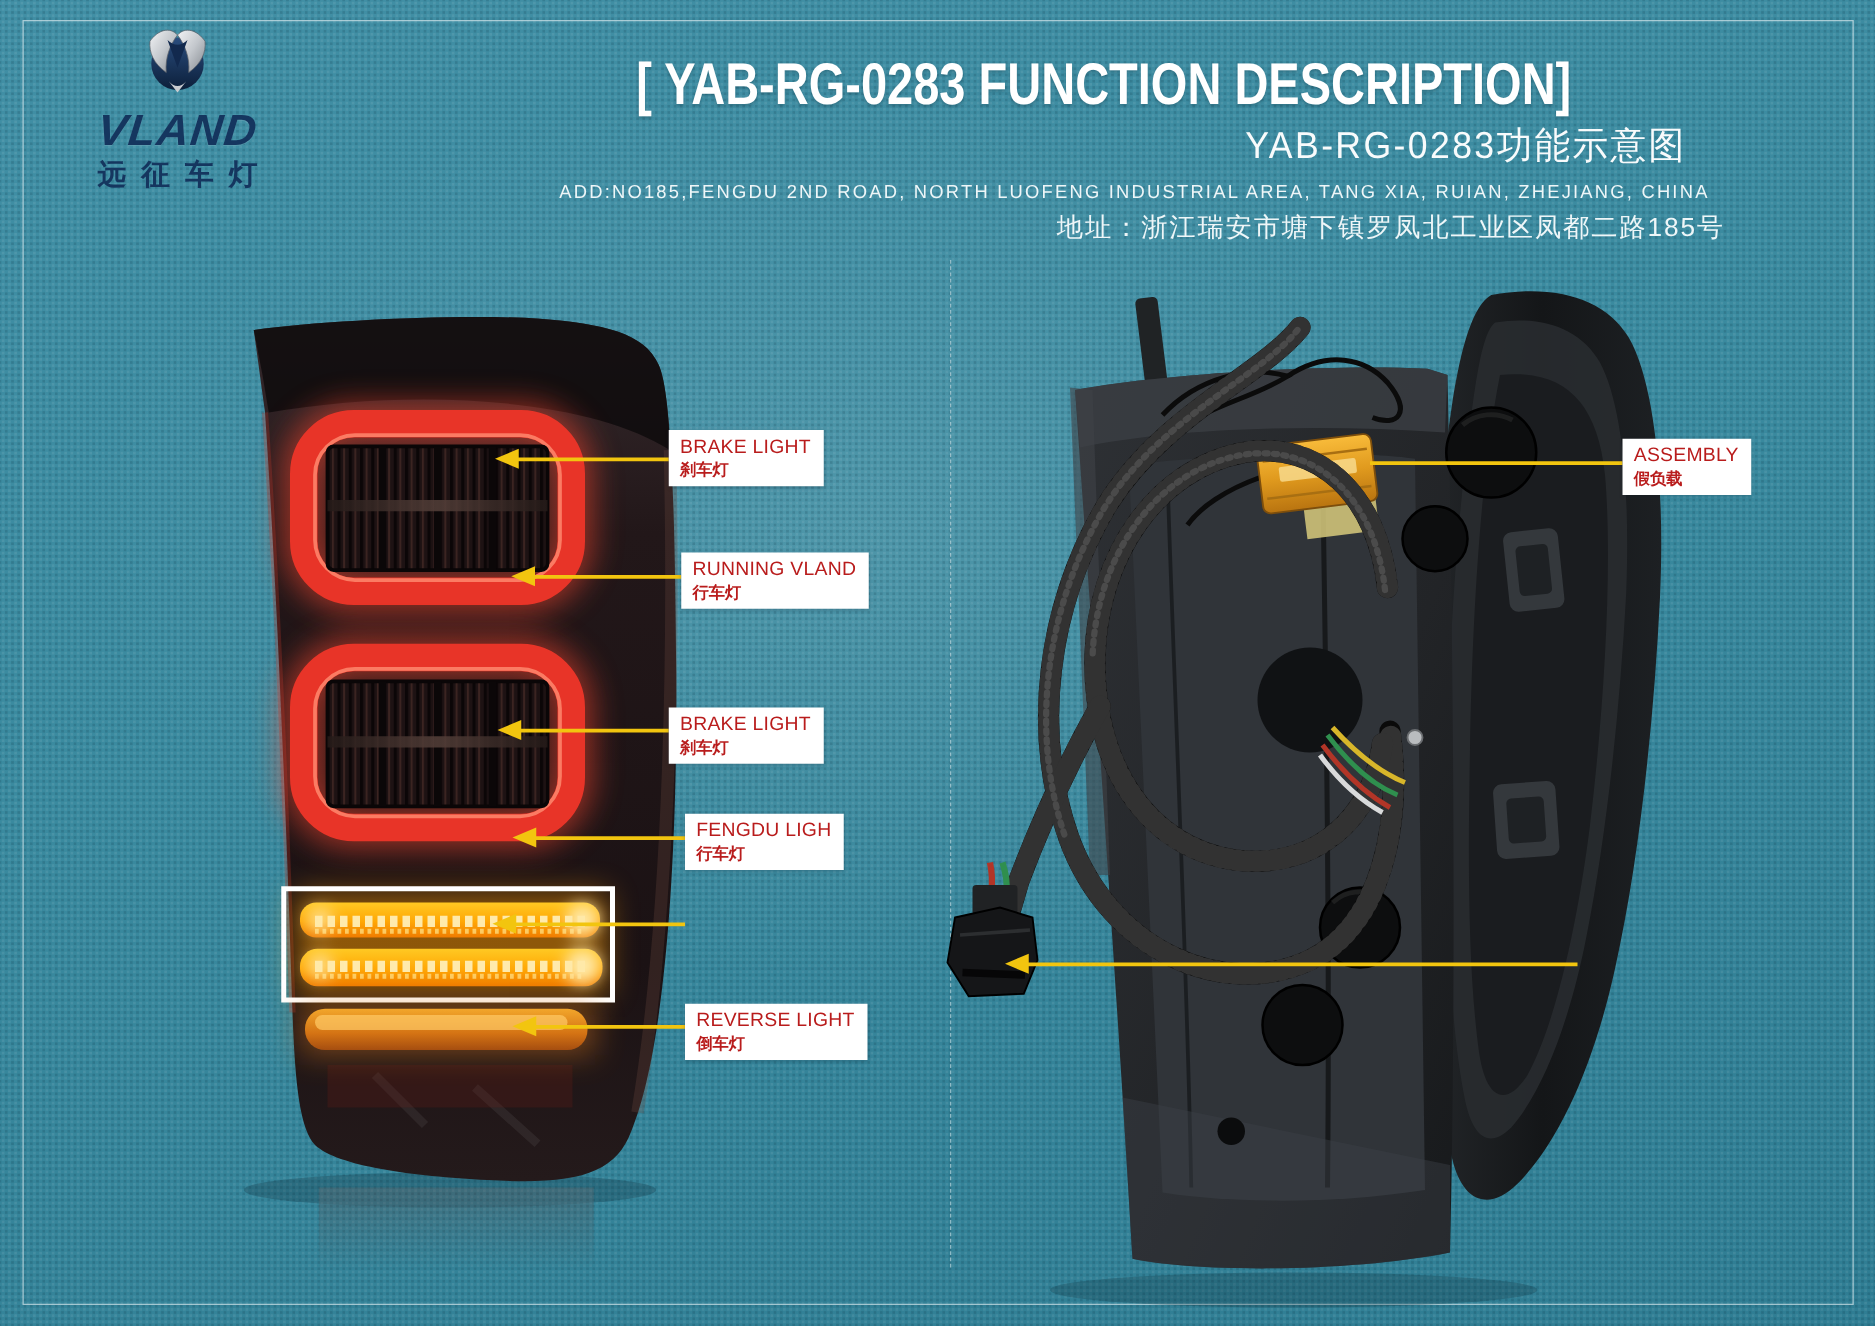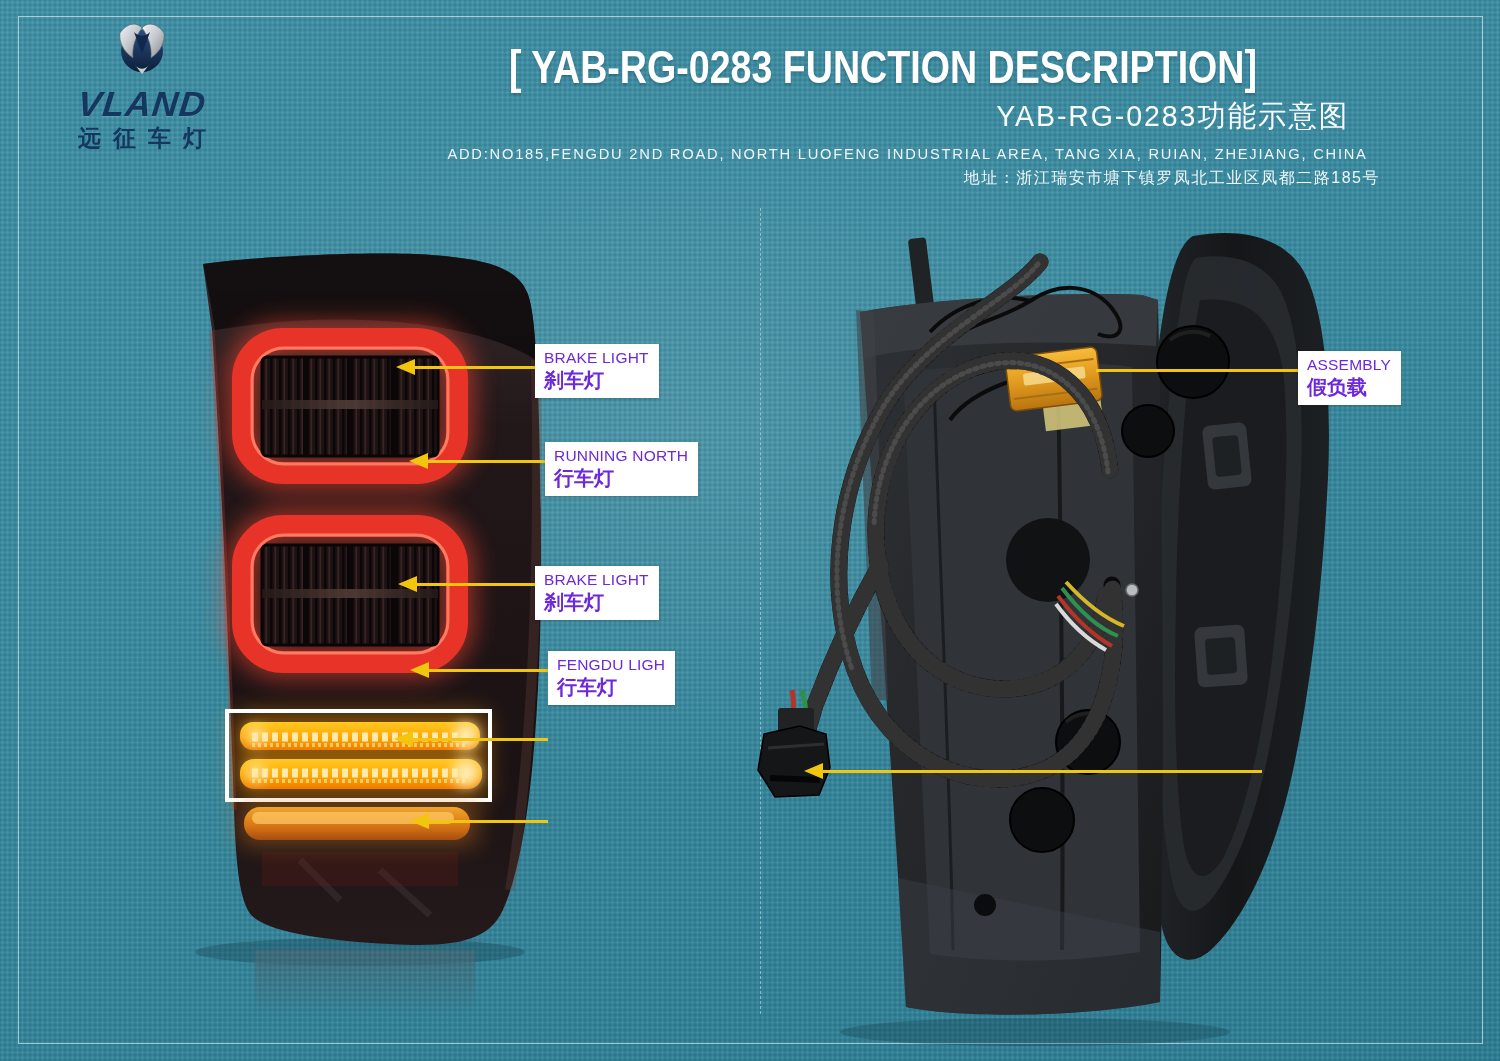--- a/index.html
+++ b/index.html
@@ -45,29 +45,29 @@
     text-shadow:0 2px 3px rgba(0,30,45,0.25);
   }
   .title-sub{
     font-size:30px;font-weight:400;letter-spacing:2px;margin-top:2px;
     transform:scaleX(0.95);transform-origin:center;white-space:nowrap;opacity:.97;
   }
   .addr-en{
     font-size:15px;letter-spacing:1.8px;margin-top:8px;white-space:nowrap;
     color:#eef6f8;transform:scaleX(0.98);transform-origin:center;
   }
-  .addr-cn{font-size:16px;letter-spacing:1.5px;margin-top:6px;color:#eef6f8;white-space:nowrap;}
+  .addr-cn{font-size:21px;letter-spacing:1.5px;margin-top:6px;color:#eef6f8;white-space:nowrap;}
   
   .callout{
-    position:absolute;background:#ffffff;color:#6d28d9;
+    position:absolute;background:#ffffff;color:#b91c1c;
     padding:5px 10px 6px 9px;box-shadow:0 1px 3px rgba(0,25,40,0.25);
   }
   .callout .en{font-size:15.5px;font-weight:500;letter-spacing:.2px;line-height:1.15;white-space:nowrap;}
   .callout .en.small{font-size:14.5px;}
-  .callout .cn{font-size:20px;font-weight:700;line-height:1.2;margin-top:1px;white-space:nowrap;}
+  .callout .cn{font-size:13px;font-weight:700;line-height:1.2;margin-top:1px;white-space:nowrap;}
   .cline{position:absolute;height:3px;background:#f2c50f;}
   .carrow{
     position:absolute;width:0;height:0;
     border-top:8px solid transparent;border-bottom:8px solid transparent;
     border-right:19px solid #f2c50f;
   }
   .photo{position:absolute;}
 </style>
 </head>
 <body>
@@ -350,34 +350,38 @@
 
   <div class="cline" style="left:822px;top:770px;width:440px"></div>
   <div class="carrow" style="left:804px;top:763px"></div>
 
   <div class="callout" style="left:535px;top:344px">
     <div class="en">BRAKE LIGHT</div>
     <div class="cn">刹车灯</div>
   </div>
 
   <div class="callout" style="left:545px;top:442px">
-    <div class="en">RUNNING NORTH</div>
+    <div class="en">RUNNING VLAND</div>
     <div class="cn">行车灯</div>
   </div>
 
   <div class="callout" style="left:535px;top:566px">
     <div class="en">BRAKE LIGHT</div>
     <div class="cn">刹车灯</div>
   </div>
 
   <div class="callout" style="left:548px;top:651px">
     <div class="en">FENGDU LIGH</div>
     <div class="cn">行车灯</div>
   </div>
 
 
+  <div class="callout" style="left:548px;top:803px">
+    <div class="en">REVERSE LIGHT</div>
+    <div class="cn">倒车灯</div>
+  </div>
 
   <div class="callout" style="left:1298px;top:351px">
     <div class="en">ASSEMBLY</div>
     <div class="cn">假负载</div>
   </div>
 
 </div>
 
 </body></html>

